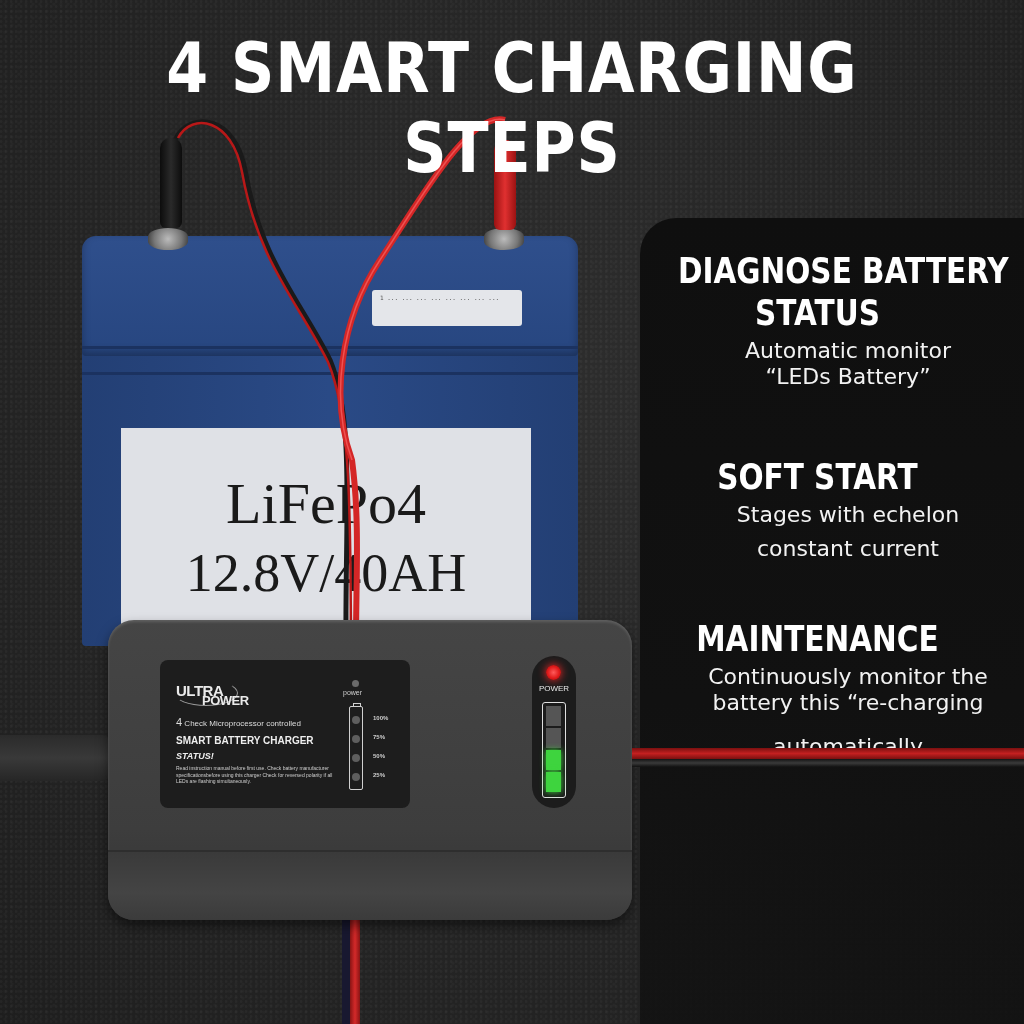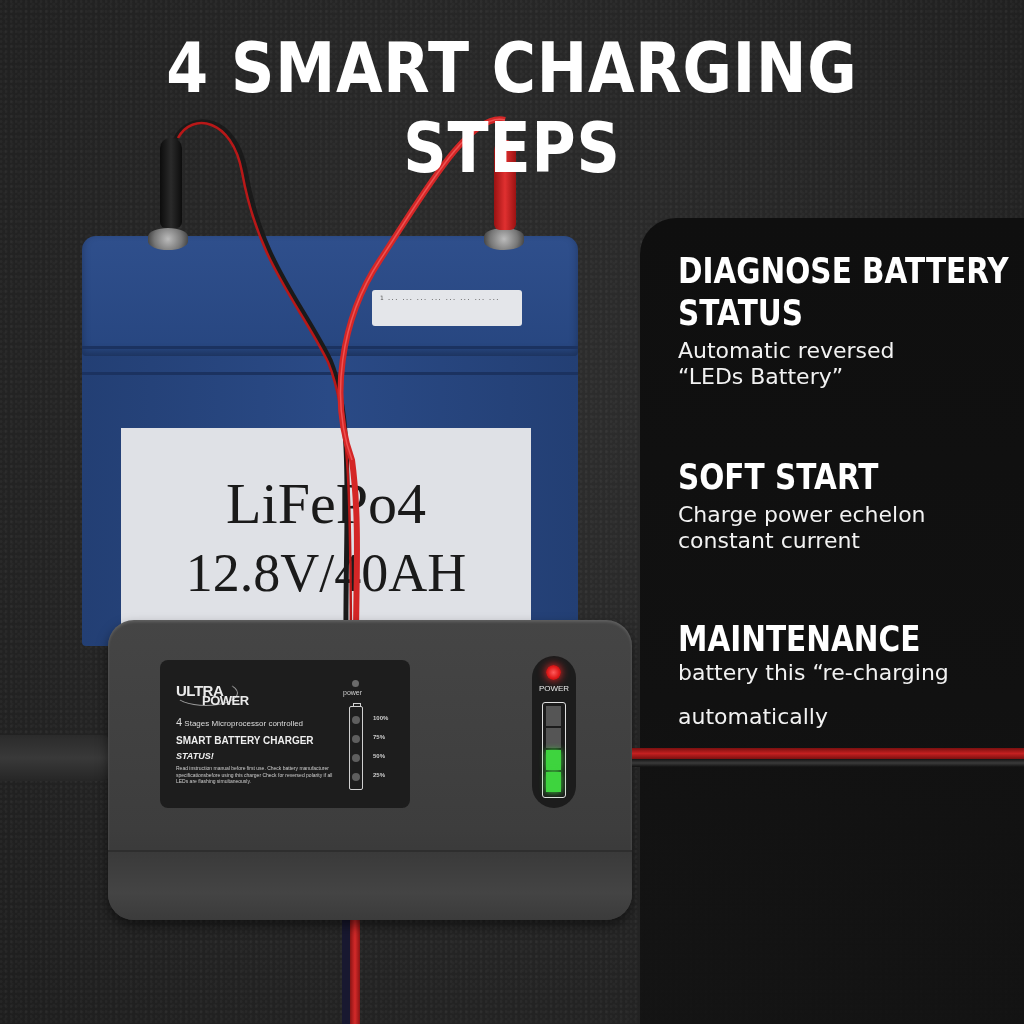--- a/index.html
+++ b/index.html
@@ -127,21 +127,21 @@
   .cable-right-red { position: absolute; left: 632px; top: 748px; width: 392px; height: 11px; background: linear-gradient(#7a1010, #c42020 50%, #7a1010); }
   .cable-right-black { position: absolute; left: 632px; top: 759px; width: 392px; height: 8px; background: linear-gradient(#141414, #3a3a3a 50%, #111); }
   .cable-bottom-black { position: absolute; left: 342px; top: 916px; width: 8px; height: 108px; background: #181830; }
   .cable-bottom-red { position: absolute; left: 350px; top: 916px; width: 10px; height: 108px; background: linear-gradient(90deg, #8a1414, #d42a2a 50%, #8a1414); }
   
   .info {
     position: absolute; left: 640px; top: 218px; width: 384px; height: 806px;
     background: linear-gradient(#0f0f0f 0%, #111 60%, rgba(17,17,17,0.85) 100%);
     border-radius: 36px 0 0 0;
   }
-  .feature { position: absolute; left: 38px; width: 340px; }
+  .feature { position: absolute; left: 38px; width: 340px; text-align: center; }
   .feature-title {
     font-family: "DejaVu Sans", sans-serif; font-weight: bold;
     font-size: 36px; line-height: 42px; color: #fff;
     transform: scaleX(0.82); transform-origin: left;
     white-space: nowrap;
   }
   .feature-desc {
     font-family: "DejaVu Sans", sans-serif; font-size: 22px; line-height: 26px;
     color: #f2f2f2; margin-top: 4px; white-space: nowrap;
   }
@@ -175,21 +175,21 @@
   <div class="cable-left"></div>
   <div class="cable-bottom-black"></div>
   <div class="cable-bottom-red"></div>
 
   <div class="charger">
     <div class="charger-skirt"></div>
     <div class="panel">
       <div class="logo-swoosh"></div>
       <div class="logo-ultra">ULTRA</div>
       <div class="logo-power">POWER</div>
-      <div class="panel-sub"><b>4</b><span> Stages Microprocessor controlled</span></div>
+      <div class="panel-sub"><b>4</b><span> Check Microprocessor controlled</span></div>
       <div class="panel-title">SMART BATTERY CHARGER</div>
       <div class="panel-warn">STATUS!</div>
       <div class="panel-notes">Read instruction manual before first use. Check battery manufacturer specificationsbefore using this charger Check for reversed polarity if all LEDs are flashing simultaneously.</div>
       <div class="panel-power-dot"></div>
       <div class="panel-power-label">power</div>
       <div class="panel-batt">
         <div class="panel-led" style="top:9px"></div>
         <div class="panel-led" style="top:28px"></div>
         <div class="panel-led" style="top:47px"></div>
         <div class="panel-led" style="top:66px"></div>
@@ -211,29 +211,30 @@
     </div>
   </div>
 </div>
 
 <div class="headline">4 SMART CHARGING STEPS</div>
 
 <div class="info">
   <div class="feature" style="top:32px">
     <div class="feature-title">DIAGNOSE BATTERY</div>
     <div class="feature-title">STATUS</div>
-    <div class="feature-desc">Automatic reversed</div>
+    <div class="feature-desc">Automatic monitor</div>
     <div class="feature-desc" style="margin-top:0">“LEDs Battery”</div>
   </div>
   <div class="feature" style="top:238px">
     <div class="feature-title">SOFT START</div>
-    <div class="feature-desc">Charge power echelon</div>
-    <div class="feature-desc" style="margin-top:0">constant current</div>
+    <div class="feature-desc">Stages with echelon</div>
+    <div class="feature-desc" style="margin-top:8px">constant current</div>
   </div>
   <div class="feature" style="top:400px">
     <div class="feature-title">MAINTENANCE</div>
+    <div class="feature-desc">Continuously monitor the</div>
     <div class="feature-desc" style="margin-top:0">battery this “re-charging</div>
     <div class="feature-desc" style="margin-top:18px">automatically</div>
   </div>
 </div>
 
 <div class="cable-right-red"></div>
 <div class="cable-right-black"></div>
 
 </body></html>

